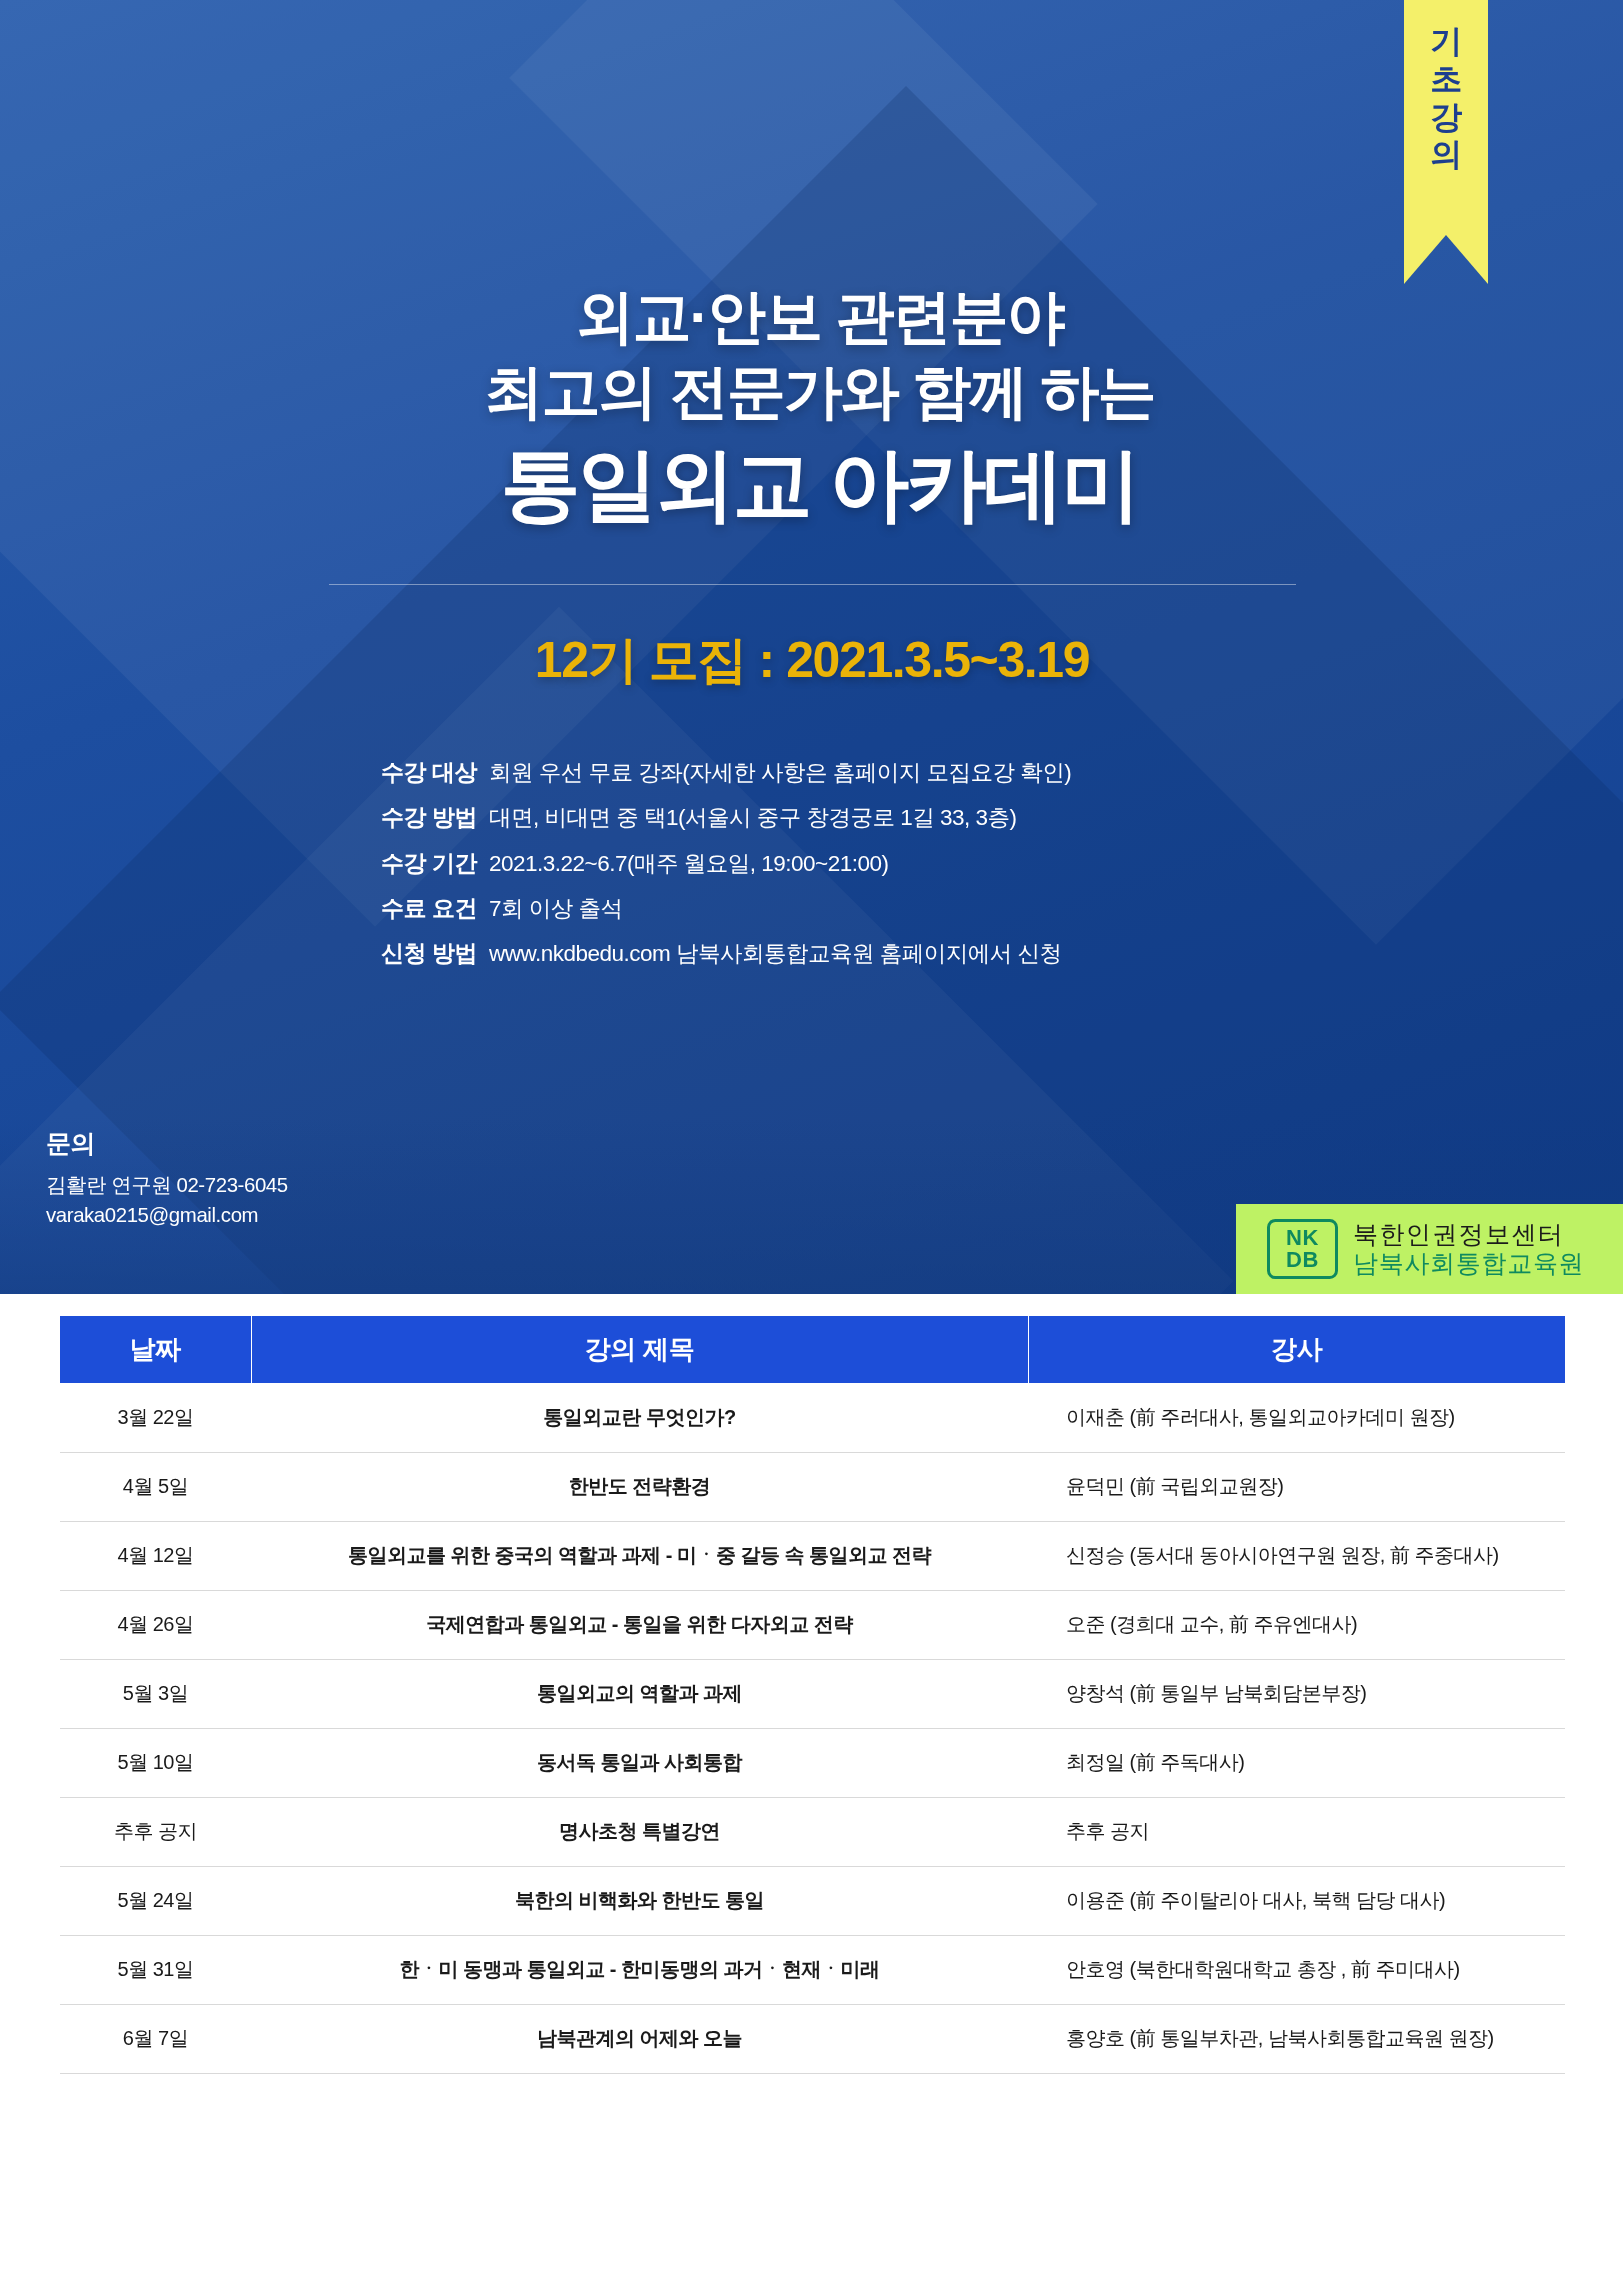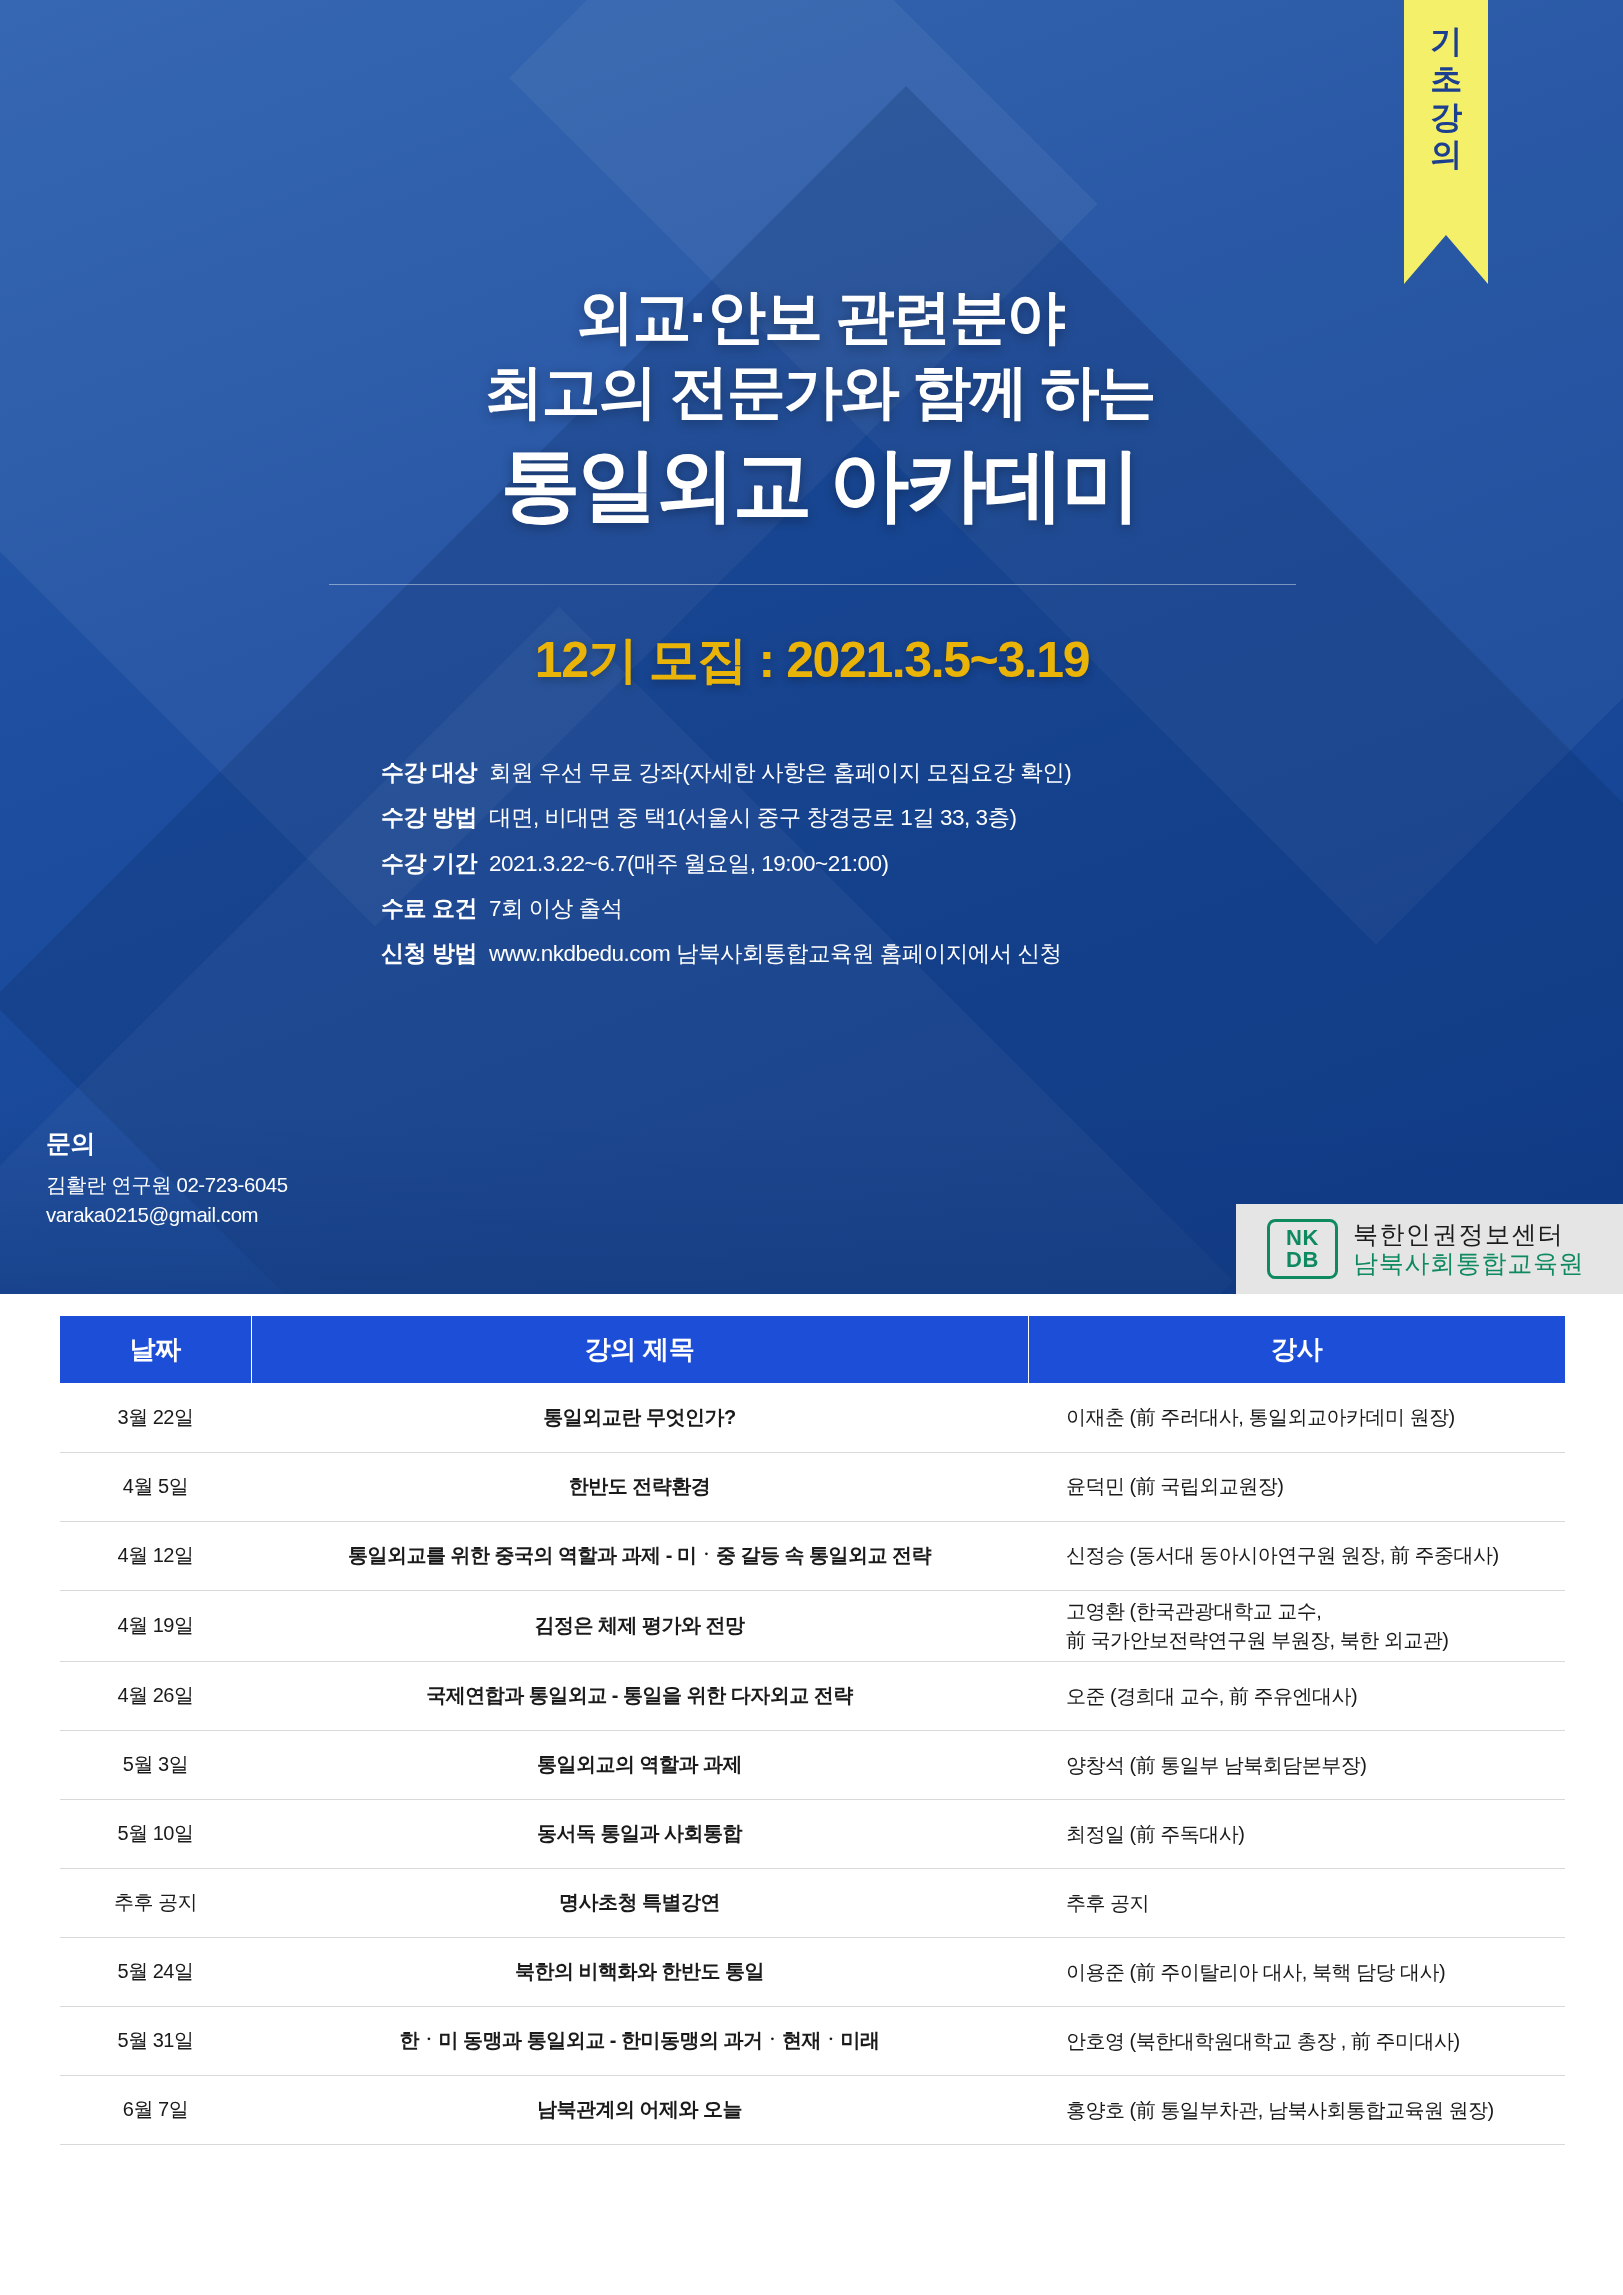--- a/index.html
+++ b/index.html
@@ -175,21 +175,21 @@
   .contact-line { font-size: 20.4px; line-height: 1.45; }
 
   
   .logo-box {
     position: absolute;
     right: 0;
     top: 1204px;
     z-index: 14;
     width: 388px;
     height: 90px;
-    background: #e5e5e5;
+    background: #bef264;
     display: flex;
     align-items: center;
     padding-left: 31px;
   }
   .logo-mark {
     width: 71px; height: 60px;
     border: 3.4px solid #0f8a5f;
     border-radius: 8.2px;
     display: flex;
     flex-direction: column;
@@ -361,28 +361,20 @@
           <td class="date">4월 5일</td>
           <td class="subject">한반도 전략환경</td>
           <td class="lecturer">윤덕민 (前 국립외교원장)</td>
         </tr>
         <tr>
           <td class="date">4월 12일</td>
           <td class="subject">통일외교를 위한 중국의 역할과 과제 - 미ㆍ중 갈등 속 통일외교 전략</td>
           <td class="lecturer">신정승 (동서대 동아시아연구원 원장, 前 주중대사)</td>
         </tr>
         <tr>
-          <td class="date">4월 19일</td>
-          <td class="subject">김정은 체제 평가와 전망</td>
-          <td class="lecturer">
-            <span class="nl">고영환 (한국관광대학교 교수,</span>
-            <span class="nl">前 국가안보전략연구원 부원장, 북한 외교관)</span>
-          </td>
-        </tr>
-        <tr>
           <td class="date">4월 26일</td>
           <td class="subject">국제연합과 통일외교 - 통일을 위한 다자외교 전략</td>
           <td class="lecturer">오준 (경희대 교수, 前 주유엔대사)</td>
         </tr>
         <tr>
           <td class="date">5월 3일</td>
           <td class="subject">통일외교의 역할과 과제</td>
           <td class="lecturer">양창석 (前 통일부 남북회담본부장)</td>
         </tr>
         <tr>

